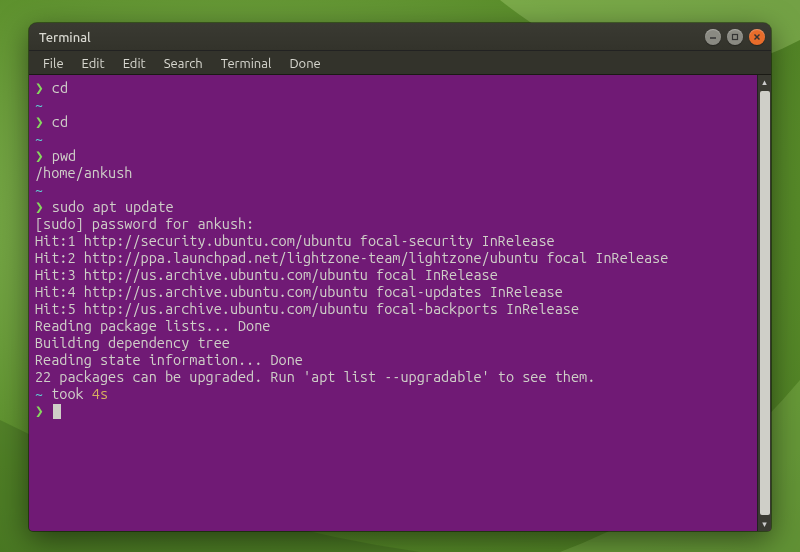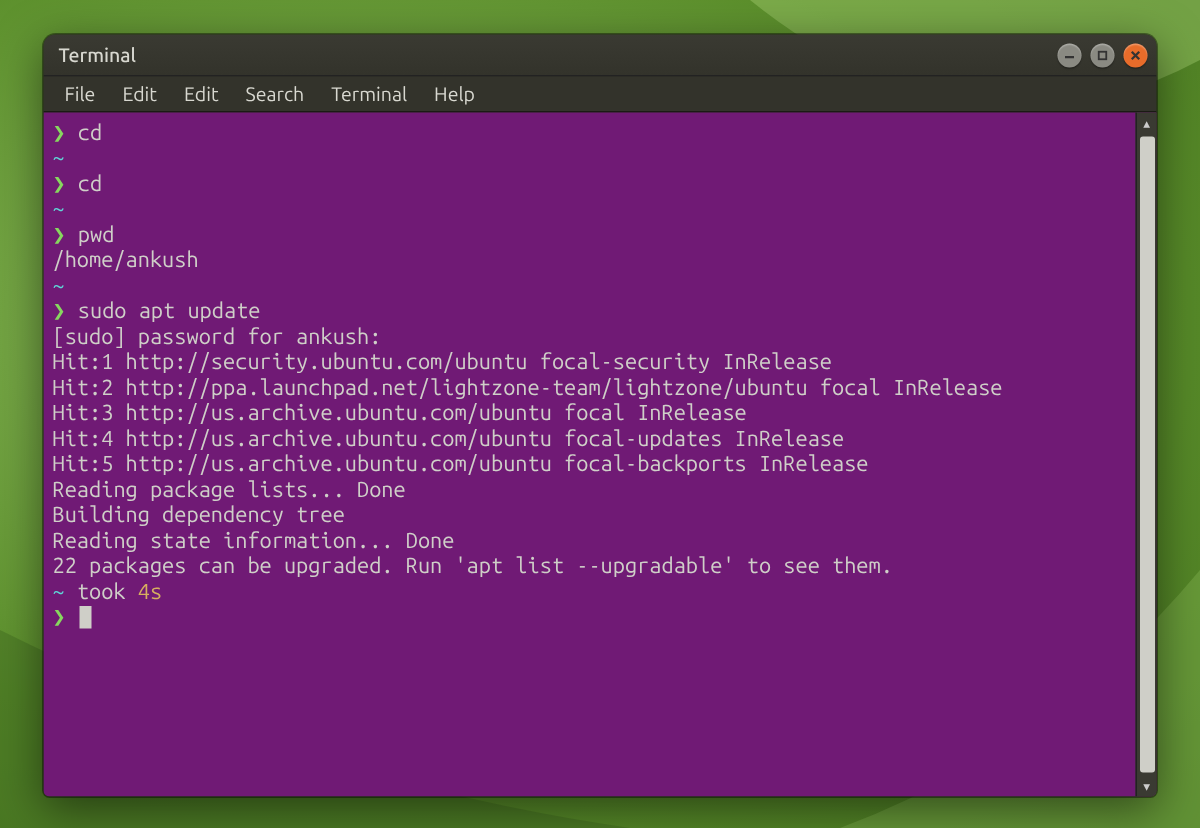--- a/index.html
+++ b/index.html
@@ -138,21 +138,21 @@
       </div>
     </div>
   </div>
 
   <div class="menubar">
     <div class="menu-item">File</div>
     <div class="menu-item">Edit</div>
     <div class="menu-item">Edit</div>
     <div class="menu-item">Search</div>
     <div class="menu-item">Terminal</div>
-    <div class="menu-item">Help</div>
+    <div class="menu-item">Done</div>
   </div>
 
   <div class="term-body">
     <div class="term-content" id="term"><div><span class="c-green">❯ </span>cd</div><div></div><div><span class="c-cyan">~</span></div><div><span class="c-green">❯ </span>cd</div><div></div><div><span class="c-cyan">~</span></div><div><span class="c-green">❯ </span>pwd</div><div>/home/ankush</div><div></div><div><span class="c-cyan">~</span></div><div><span class="c-green">❯ </span>sudo apt update</div><div>[sudo] password for ankush:</div><div>Hit:1 http://security.ubuntu.com/ubuntu focal-security InRelease</div><div>Hit:2 http://ppa.launchpad.net/lightzone-team/lightzone/ubuntu focal InRelease</div><div>Hit:3 http://us.archive.ubuntu.com/ubuntu focal InRelease</div><div>Hit:4 http://us.archive.ubuntu.com/ubuntu focal-updates InRelease</div><div>Hit:5 http://us.archive.ubuntu.com/ubuntu focal-backports InRelease</div><div>Reading package lists... Done</div><div>Building dependency tree</div><div>Reading state information... Done</div><div>22 packages can be upgraded. Run 'apt list --upgradable' to see them.</div><div></div><div><span class="c-cyan">~ </span>took <span class="c-yellow">4s</span></div><div><span class="c-green">❯ </span><span class="cursor"></span></div></div>
     <div class="scrollbar">
       <div class="scroll-arrow up">▴</div>
       <div class="scroll-thumb"></div>
       <div class="scroll-arrow down">▾</div>
     </div>
   </div>

